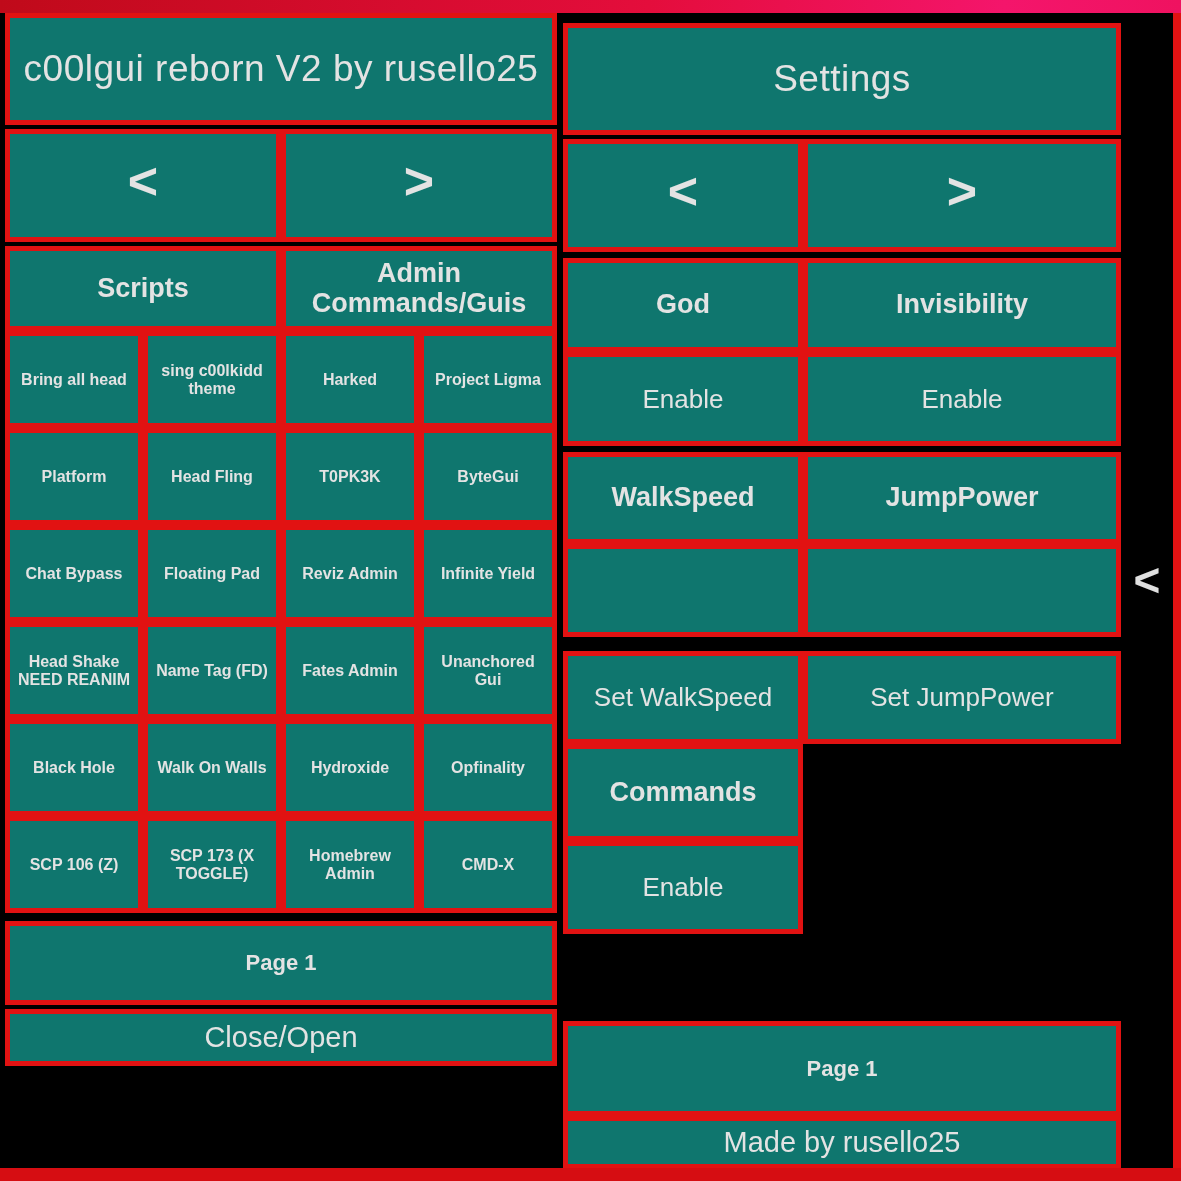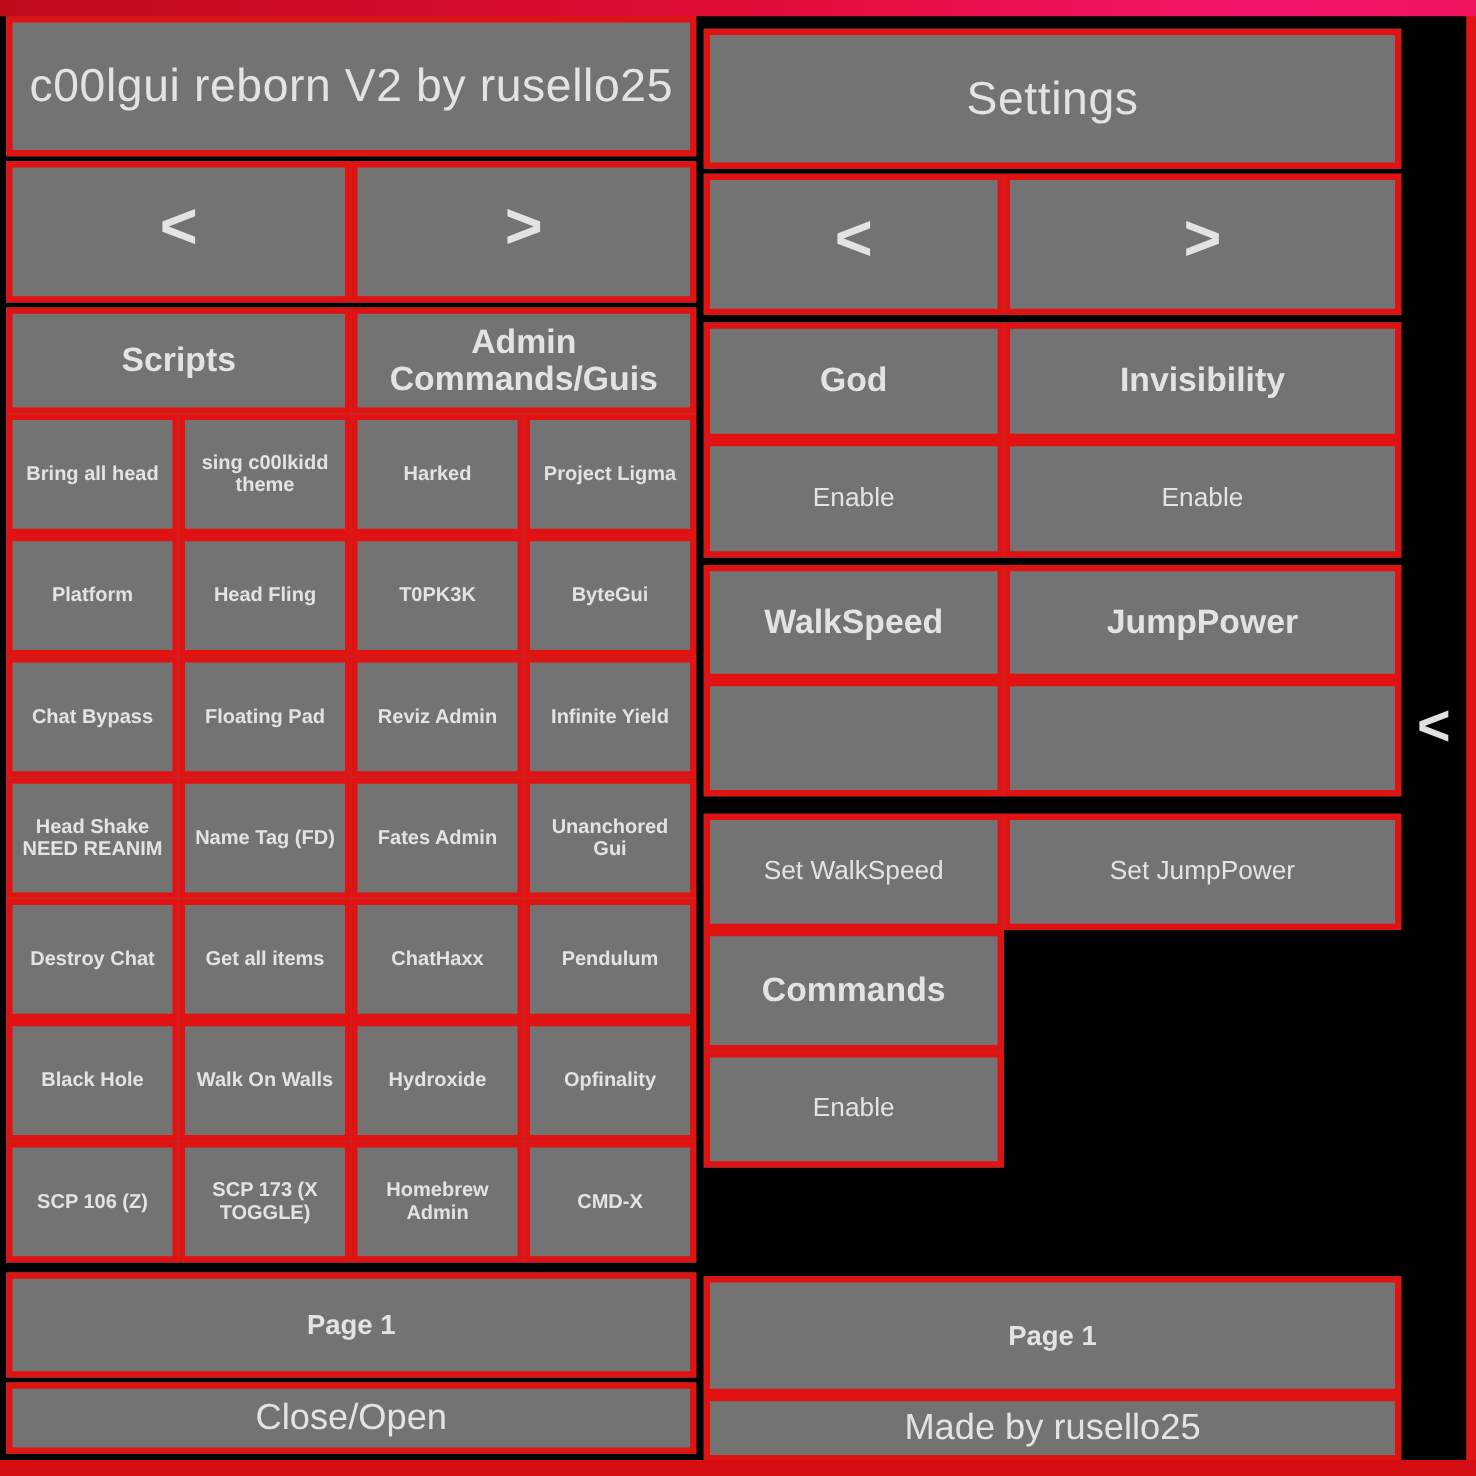--- a/index.html
+++ b/index.html
@@ -10,30 +10,30 @@
   .bottom-strip{position:absolute;bottom:0;left:0;right:0;height:13px;z-index:3;background:#d60d12;}
   .edge-strip{position:absolute;top:0;right:0;bottom:0;width:8px;background:#e11212;z-index:1;}
   .content{position:absolute;top:13px;left:5px;width:1168px;height:1155px;display:flex;z-index:2;}
 
   .panel{display:block;}
   .left-panel{width:552px;}
   .right-panel{width:558px;margin-left:6px;}
   .rail{position:relative;flex:1;}
 
   .row{display:flex;width:100%;box-sizing:border-box;}
-  .cell{box-sizing:border-box;border:5px solid #e11212;background:#737373;color:#e3e3e3;
+  .cell{box-sizing:border-box;border:5px solid #e11212;background:#0f766e;color:#e3e3e3;
         display:flex;align-items:center;justify-content:center;text-align:center;
         line-height:1.08;padding:2px 4px;height:100%;}
   .w50{width:50%;} .w25{width:25%;} .w43{width:43%;} .w57{width:57%;}
 
   .title-cell{width:100%;font-size:37px;font-weight:400;letter-spacing:.5px;}
   .arrow-cell{font-size:52px;font-weight:600;padding-bottom:10px;}
   .head-cell{font-size:27px;font-weight:700;}
   .btn-cell{font-size:16px;font-weight:700;}
-  .soft-btn{font-size:21px;font-weight:500;}
+  .soft-btn{font-size:26px;font-weight:500;}
   .page-cell{width:100%;font-size:22px;font-weight:700;}
   .wide-btn{width:100%;font-size:29px;font-weight:400;}
 
   
   .lp-title{height:112px;}
   .lp-arrows{height:113px;margin-top:4px;}
   .lp-heads{height:85px;margin-top:4px;}
   .lp-grid{height:97px;}
   .lp-page{height:84px;margin-top:8px;}
   .lp-close{height:57px;margin-top:4px;}
@@ -98,26 +98,20 @@
         <div class="cell w25 btn-cell">Reviz Admin</div>
         <div class="cell w25 btn-cell">Infinite Yield</div>
       </div>
       <div class="row lp-grid">
         <div class="cell w25 btn-cell">Head Shake NEED REANIM</div>
         <div class="cell w25 btn-cell">Name Tag (FD)</div>
         <div class="cell w25 btn-cell">Fates Admin</div>
         <div class="cell w25 btn-cell">Unanchored Gui</div>
       </div>
       <div class="row lp-grid">
-        <div class="cell w25 btn-cell">Destroy Chat</div>
-        <div class="cell w25 btn-cell">Get all items</div>
-        <div class="cell w25 btn-cell">ChatHaxx</div>
-        <div class="cell w25 btn-cell">Pendulum</div>
-      </div>
-      <div class="row lp-grid">
         <div class="cell w25 btn-cell">Black Hole</div>
         <div class="cell w25 btn-cell">Walk On Walls</div>
         <div class="cell w25 btn-cell">Hydroxide</div>
         <div class="cell w25 btn-cell">Opfinality</div>
       </div>
       <div class="row lp-grid">
         <div class="cell w25 btn-cell">SCP 106 (Z)</div>
         <div class="cell w25 btn-cell">SCP 173 (X TOGGLE)</div>
         <div class="cell w25 btn-cell">Homebrew Admin</div>
         <div class="cell w25 btn-cell">CMD-X</div>

